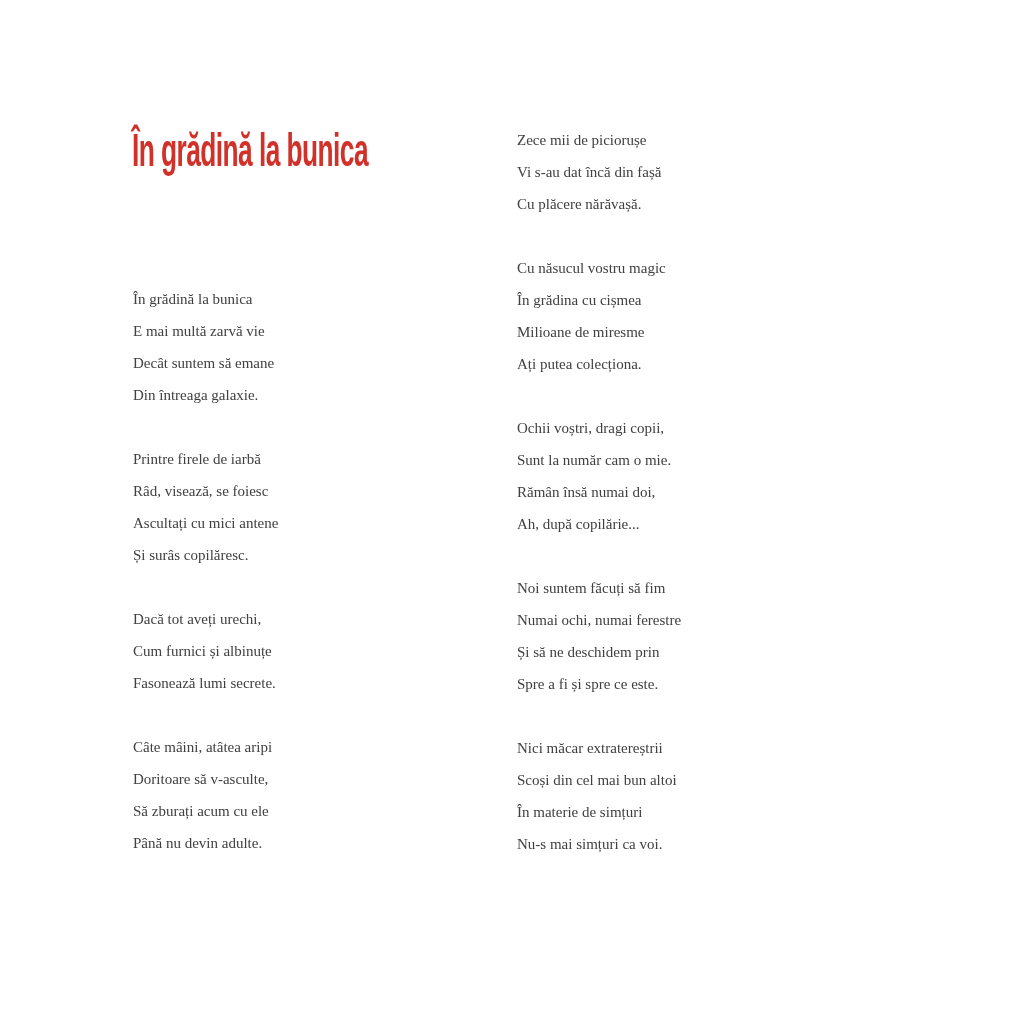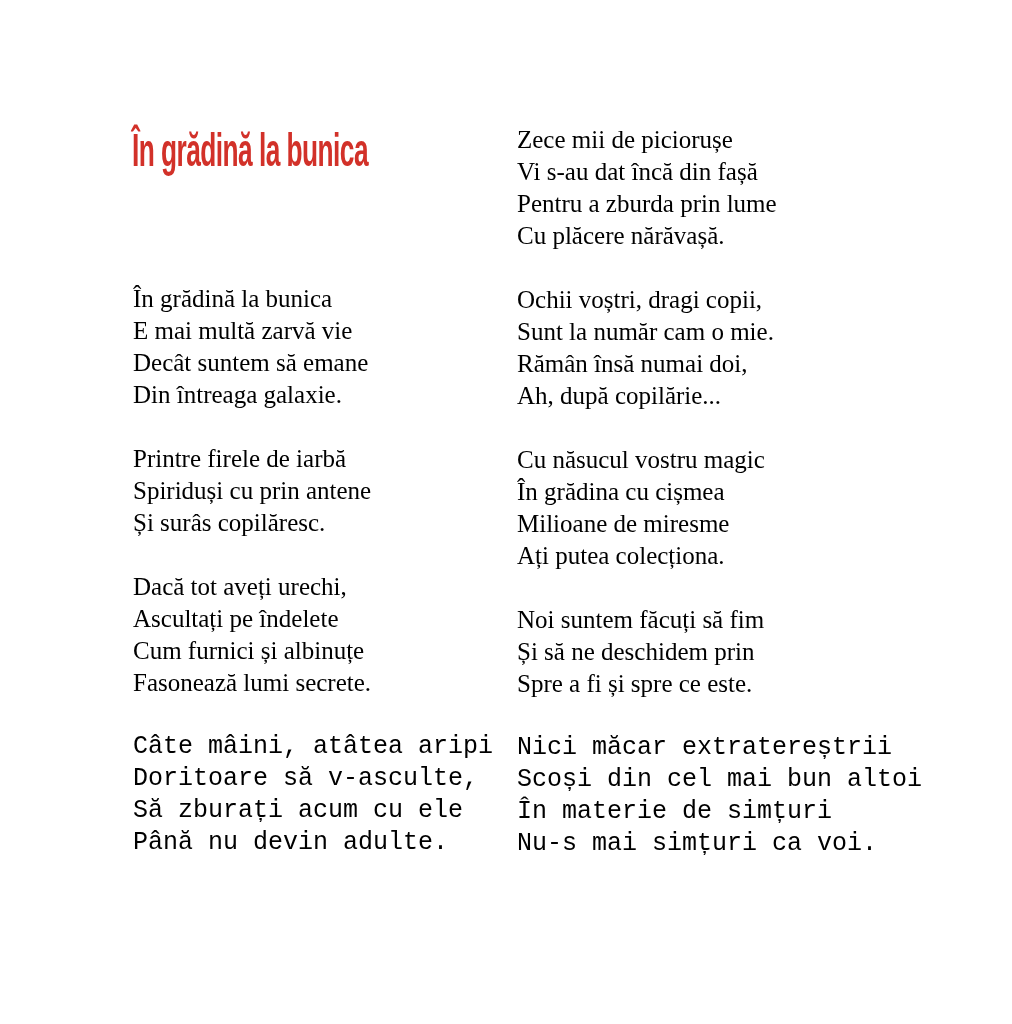--- a/index.html
+++ b/index.html
@@ -29,29 +29,29 @@
     font-size: 47px;
     line-height: 47px;
     letter-spacing: -1px;
     color: #d23129;
     transform: scaleX(0.56);
     transform-origin: 0 0;
     white-space: nowrap;
   }
   .col {
     position: absolute;
-    font-size: 25px;
+    font-size: 15px;
     line-height: 32px;
-    color: #000000;
+    color: #404040;
     white-space: nowrap;
   }
   .col-left  { left: 133px; top: 283px; }
   .col-right { left: 517px; top: 124px; }
   .stanza { margin: 0 0 32px 0; }
-  .stanza:last-child { margin-bottom: 0; font-family: Liberation Mono, monospace; }
+  .stanza:last-child { margin-bottom: 0; }
   .poem-line { height: 32px; }
   .page-number {
     position: absolute;
     left: 0;
     top: 923px;
     width: 1012px;
     text-align: center;
     font-family: "DejaVu Serif", serif;
     font-weight: bold;
     font-size: 29px;
@@ -69,58 +69,58 @@
 
   <div class="col col-left">
     <div class="stanza">
       <div class="poem-line">În grădină la bunica</div>
       <div class="poem-line">E mai multă zarvă vie</div>
       <div class="poem-line">Decât suntem să emane</div>
       <div class="poem-line">Din întreaga galaxie.</div>
     </div>
     <div class="stanza">
       <div class="poem-line">Printre firele de iarbă</div>
-      <div class="poem-line">Spiriduși cu prin antene</div>
+      <div class="poem-line">Râd, visează, se foiesc</div>
+      <div class="poem-line">Ascultați cu mici antene</div>
       <div class="poem-line">Și surâs copilăresc.</div>
     </div>
     <div class="stanza">
       <div class="poem-line">Dacă tot aveți urechi,</div>
-      <div class="poem-line">Ascultați pe îndelete</div>
       <div class="poem-line">Cum furnici și albinuțe</div>
       <div class="poem-line">Fasonează lumi secrete.</div>
     </div>
     <div class="stanza">
       <div class="poem-line">Câte mâini, atâtea aripi</div>
       <div class="poem-line">Doritoare să v-asculte,</div>
       <div class="poem-line">Să zburați acum cu ele</div>
       <div class="poem-line">Până nu devin adulte.</div>
     </div>
   </div>
 
   <div class="col col-right">
     <div class="stanza">
       <div class="poem-line">Zece mii de piciorușe</div>
       <div class="poem-line">Vi s-au dat încă din fașă</div>
-      <div class="poem-line">Pentru a zburda prin lume</div>
       <div class="poem-line">Cu plăcere nărăvașă.</div>
+    </div>
+    <div class="stanza">
+      <div class="poem-line">Cu năsucul vostru magic</div>
+      <div class="poem-line">În grădina cu cișmea</div>
+      <div class="poem-line">Milioane de miresme</div>
+      <div class="poem-line">Ați putea colecționa.</div>
     </div>
     <div class="stanza">
       <div class="poem-line">Ochii voștri, dragi copii,</div>
       <div class="poem-line">Sunt la număr cam o mie.</div>
       <div class="poem-line">Rămân însă numai doi,</div>
       <div class="poem-line">Ah, după copilărie...</div>
     </div>
     <div class="stanza">
-      <div class="poem-line">Cu năsucul vostru magic</div>
-      <div class="poem-line">În grădina cu cișmea</div>
-      <div class="poem-line">Milioane de miresme</div>
-      <div class="poem-line">Ați putea colecționa.</div>
-    </div>
-    <div class="stanza">
       <div class="poem-line">Noi suntem făcuți să fim</div>
+      <div class="poem-line">Numai ochi, numai ferestre</div>
       <div class="poem-line">Și să ne deschidem prin</div>
       <div class="poem-line">Spre a fi și spre ce este.</div>
     </div>
     <div class="stanza">
       <div class="poem-line">Nici măcar extratereștrii</div>
       <div class="poem-line">Scoși din cel mai bun altoi</div>
       <div class="poem-line">În materie de simțuri</div>
       <div class="poem-line">Nu-s mai simțuri ca voi.</div>
     </div>
   </div>

